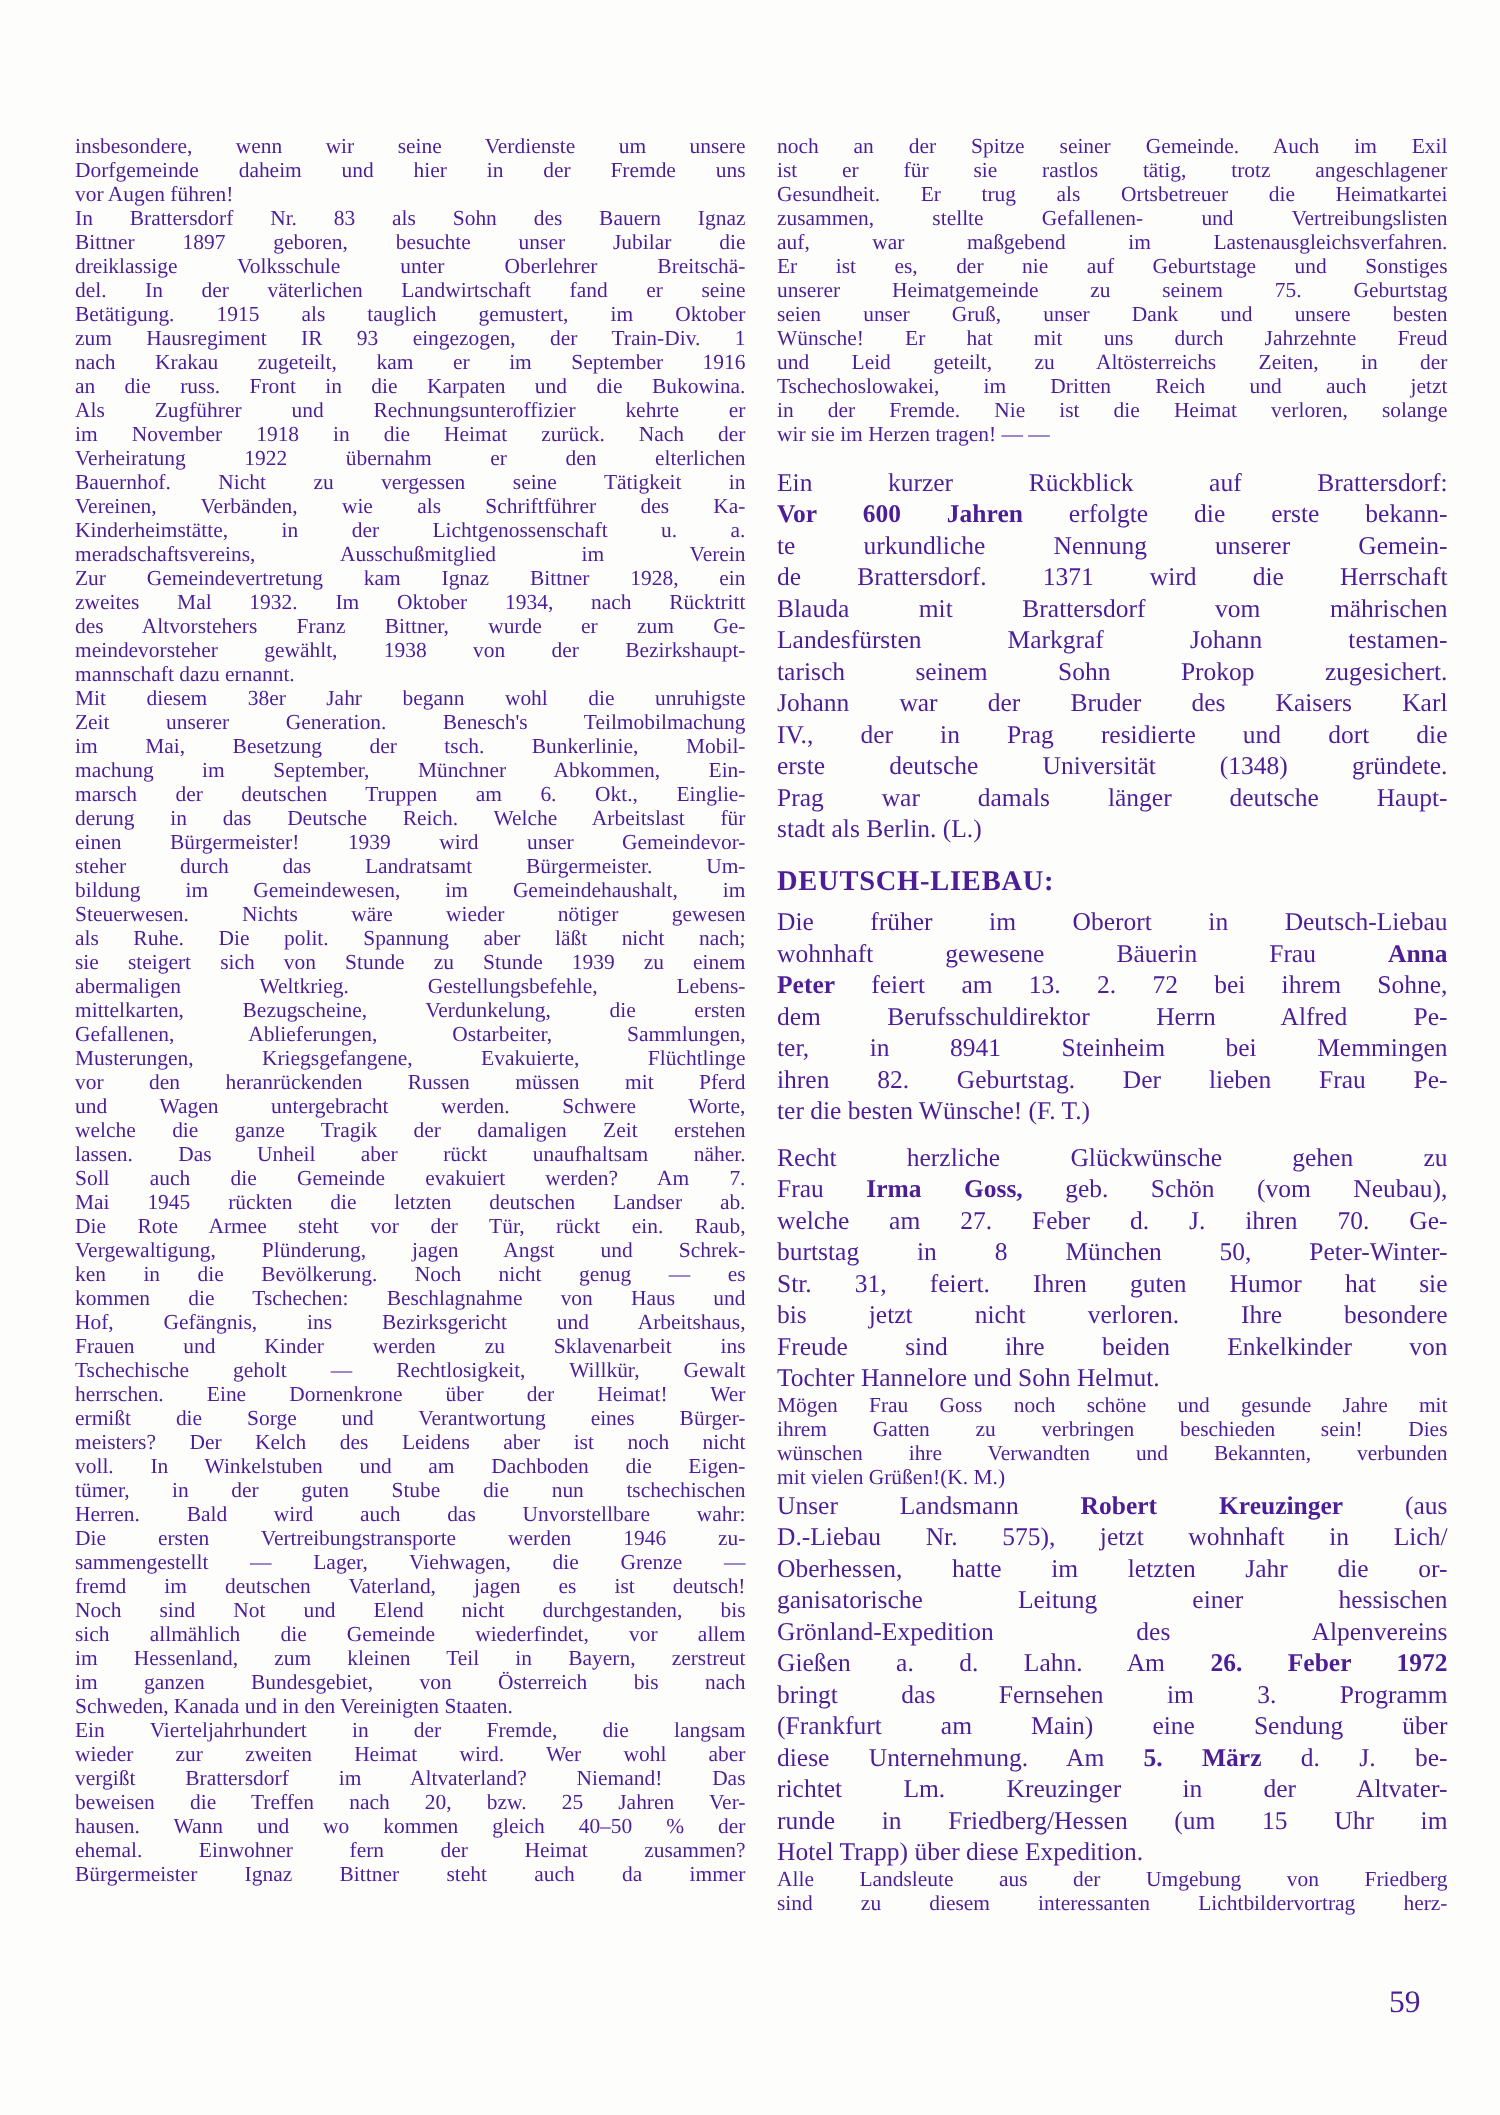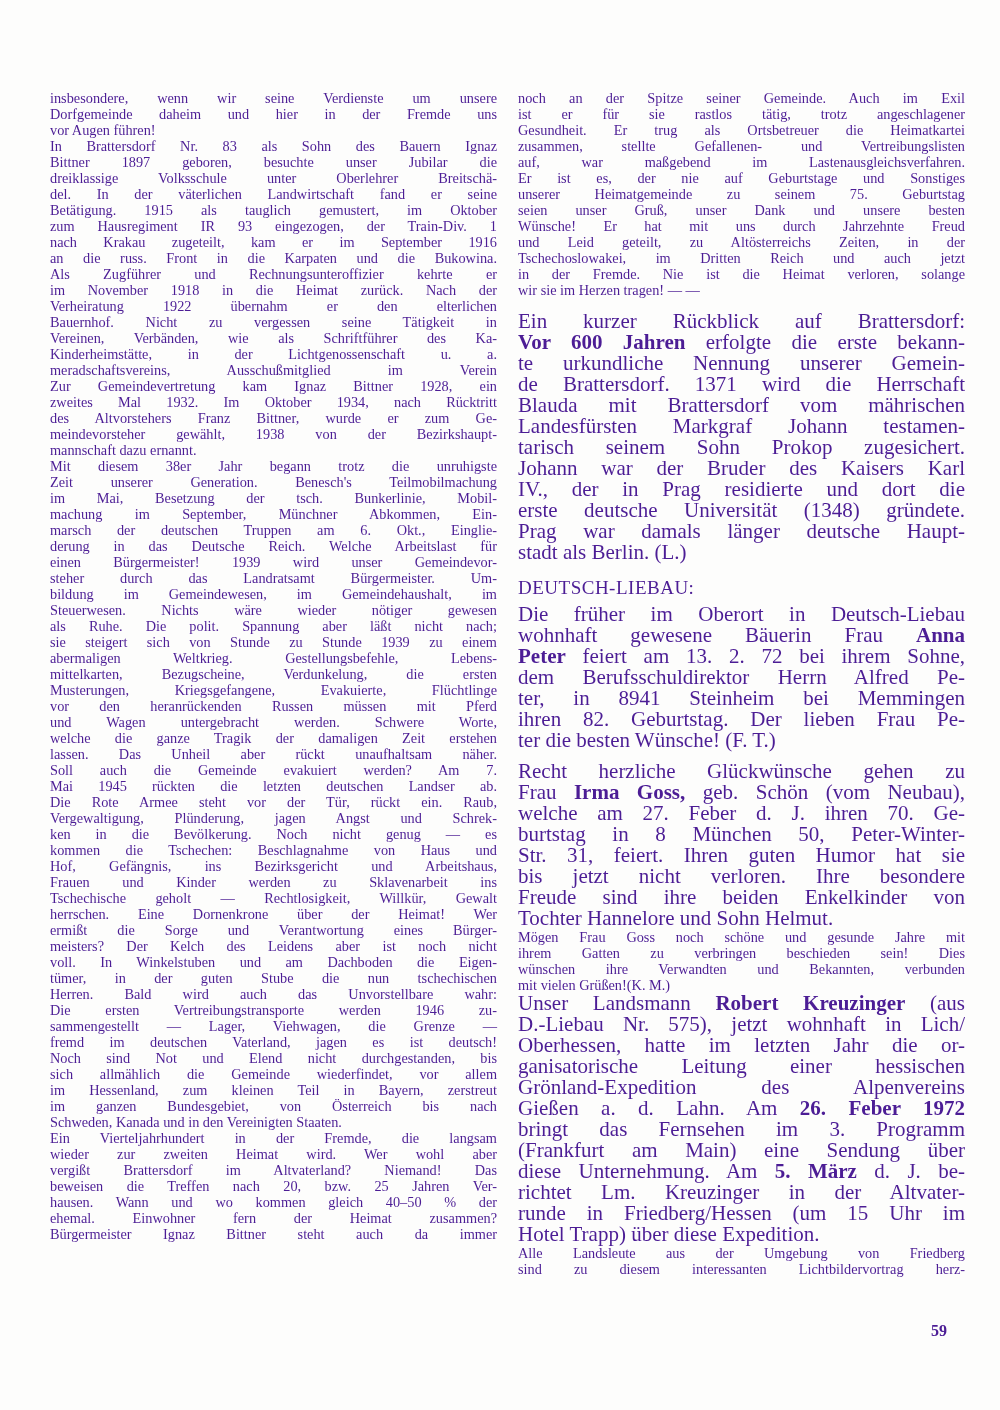--- a/index.html
+++ b/index.html
@@ -6,36 +6,36 @@
   .page{
     width:1000px;height:1410px;position:relative;margin:0 auto;
     background:#fdfdfc;color:#4c1d95;
     font-family:"Liberation Serif","DejaVu Serif",serif;
     overflow:hidden;
   }
   .columns{position:absolute;left:50px;top:90px;display:flex;gap:21px;}
   .col{width:447px;}
   .para{margin:0;}
   .para.sm{font-size:14.3px;line-height:16px;}
-  .para.lg{font-size:21px;line-height:21px;}
+  .para.lg{font-size:17px;line-height:21px;}
   .line{text-align:justify;text-align-last:justify;}
   .line.last{text-align-last:left;}
   .line.split{display:flex;text-align-last:left;}
   b{font-weight:bold;}
   .heading{
-    font-size:19px;font-weight:normal;letter-spacing:.5px;
+    font-size:19px;font-weight:bold;letter-spacing:.5px;
     margin:14px 0 5px 0;line-height:22px;text-align:left;
   }
   .mt13{margin-top:13px;}
   .mt10{margin-top:10px;}
   .mt12{margin-top:0;}
   .page-number{
     position:absolute;left:518px;top:1322px;width:447px;
     text-align:right;padding-right:18px;box-sizing:border-box;
-    font-size:16px;font-weight:bold;
+    font-size:21px;font-weight:normal;
   }
 </style>
 </head>
 <body>
 
 <div class="page">
   <div class="columns">
 
     <div class="col">
       <div class="para sm">
@@ -59,34 +59,35 @@
           <div class="line"><span>Vereinen, Verbänden, wie als Schriftführer des Ka-</span></div>
           <div class="line"><span>Kinderheimstätte, in der Lichtgenossenschaft u. a.</span></div>
           <div class="line"><span>meradschaftsvereins, Ausschußmitglied im Verein</span></div>
           <div class="line"><span>Zur Gemeindevertretung kam Ignaz Bittner 1928, ein</span></div>
           <div class="line"><span>zweites Mal 1932. Im Oktober 1934, nach Rücktritt</span></div>
           <div class="line"><span>des Altvorstehers Franz Bittner, wurde er zum Ge-</span></div>
           <div class="line"><span>meindevorsteher gewählt, 1938 von der Bezirkshaupt-</span></div>
           <div class="line last"><span>mannschaft dazu ernannt.</span></div>
         </div>
       <div class="para sm">
-          <div class="line"><span>Mit diesem 38er Jahr begann trotz die unruhigste</span></div>
+          <div class="line"><span>Mit diesem 38er Jahr begann wohl die unruhigste</span></div>
           <div class="line"><span>Zeit unserer Generation. Benesch's Teilmobilmachung</span></div>
           <div class="line"><span>im Mai, Besetzung der tsch. Bunkerlinie, Mobil-</span></div>
           <div class="line"><span>machung im September, Münchner Abkommen, Ein-</span></div>
           <div class="line"><span>marsch der deutschen Truppen am 6. Okt., Einglie-</span></div>
           <div class="line"><span>derung in das Deutsche Reich. Welche Arbeitslast für</span></div>
           <div class="line"><span>einen Bürgermeister! 1939 wird unser Gemeindevor-</span></div>
           <div class="line"><span>steher durch das Landratsamt Bürgermeister. Um-</span></div>
           <div class="line"><span>bildung im Gemeindewesen, im Gemeindehaushalt, im</span></div>
           <div class="line"><span>Steuerwesen. Nichts wäre wieder nötiger gewesen</span></div>
           <div class="line"><span>als Ruhe. Die polit. Spannung aber läßt nicht nach;</span></div>
           <div class="line"><span>sie steigert sich von Stunde zu Stunde 1939 zu einem</span></div>
           <div class="line"><span>abermaligen Weltkrieg. Gestellungsbefehle, Lebens-</span></div>
           <div class="line"><span>mittelkarten, Bezugscheine, Verdunkelung, die ersten</span></div>
+          <div class="line"><span>Gefallenen, Ablieferungen, Ostarbeiter, Sammlungen,</span></div>
           <div class="line"><span>Musterungen, Kriegsgefangene, Evakuierte, Flüchtlinge</span></div>
           <div class="line"><span>vor den heranrückenden Russen müssen mit Pferd</span></div>
           <div class="line"><span>und Wagen untergebracht werden. Schwere Worte,</span></div>
           <div class="line"><span>welche die ganze Tragik der damaligen Zeit erstehen</span></div>
           <div class="line"><span>lassen. Das Unheil aber rückt unaufhaltsam näher.</span></div>
           <div class="line"><span>Soll auch die Gemeinde evakuiert werden? Am 7.</span></div>
           <div class="line"><span>Mai 1945 rückten die letzten deutschen Landser ab.</span></div>
           <div class="line"><span>Die Rote Armee steht vor der Tür, rückt ein. Raub,</span></div>
           <div class="line"><span>Vergewaltigung, Plünderung, jagen Angst und Schrek-</span></div>
           <div class="line"><span>ken in die Bevölkerung. Noch nicht genug — es</span></div>

